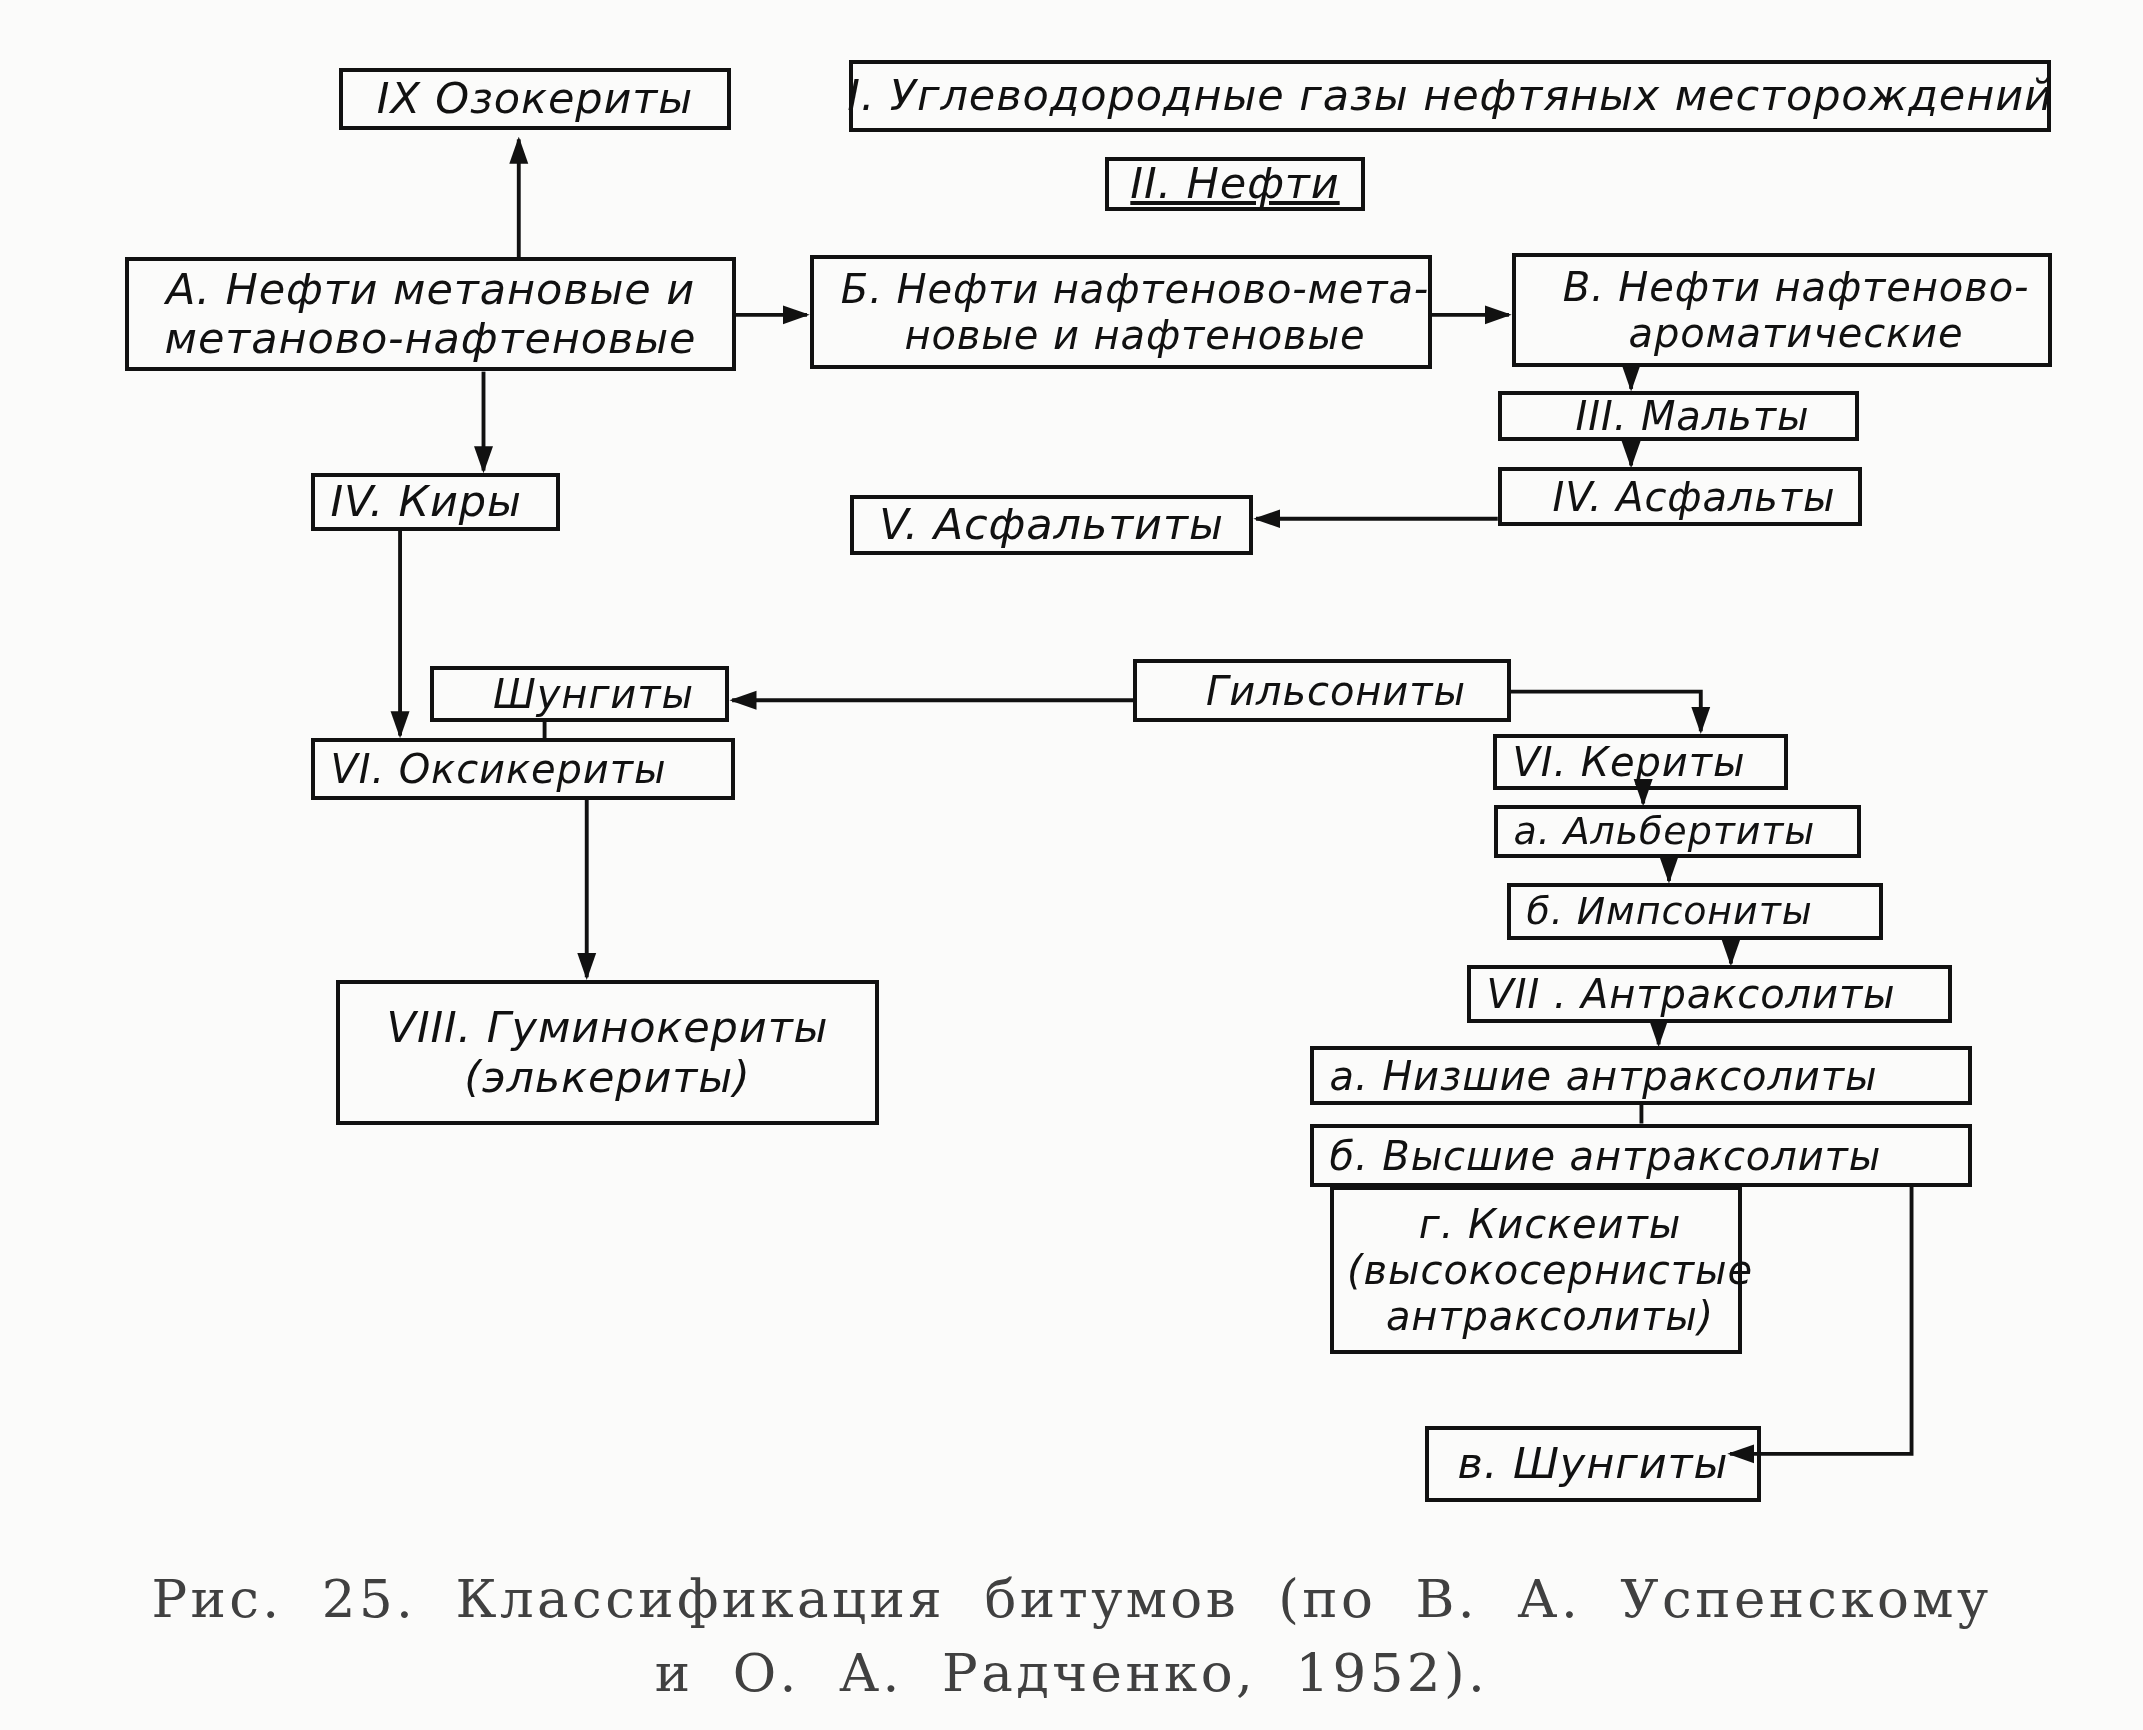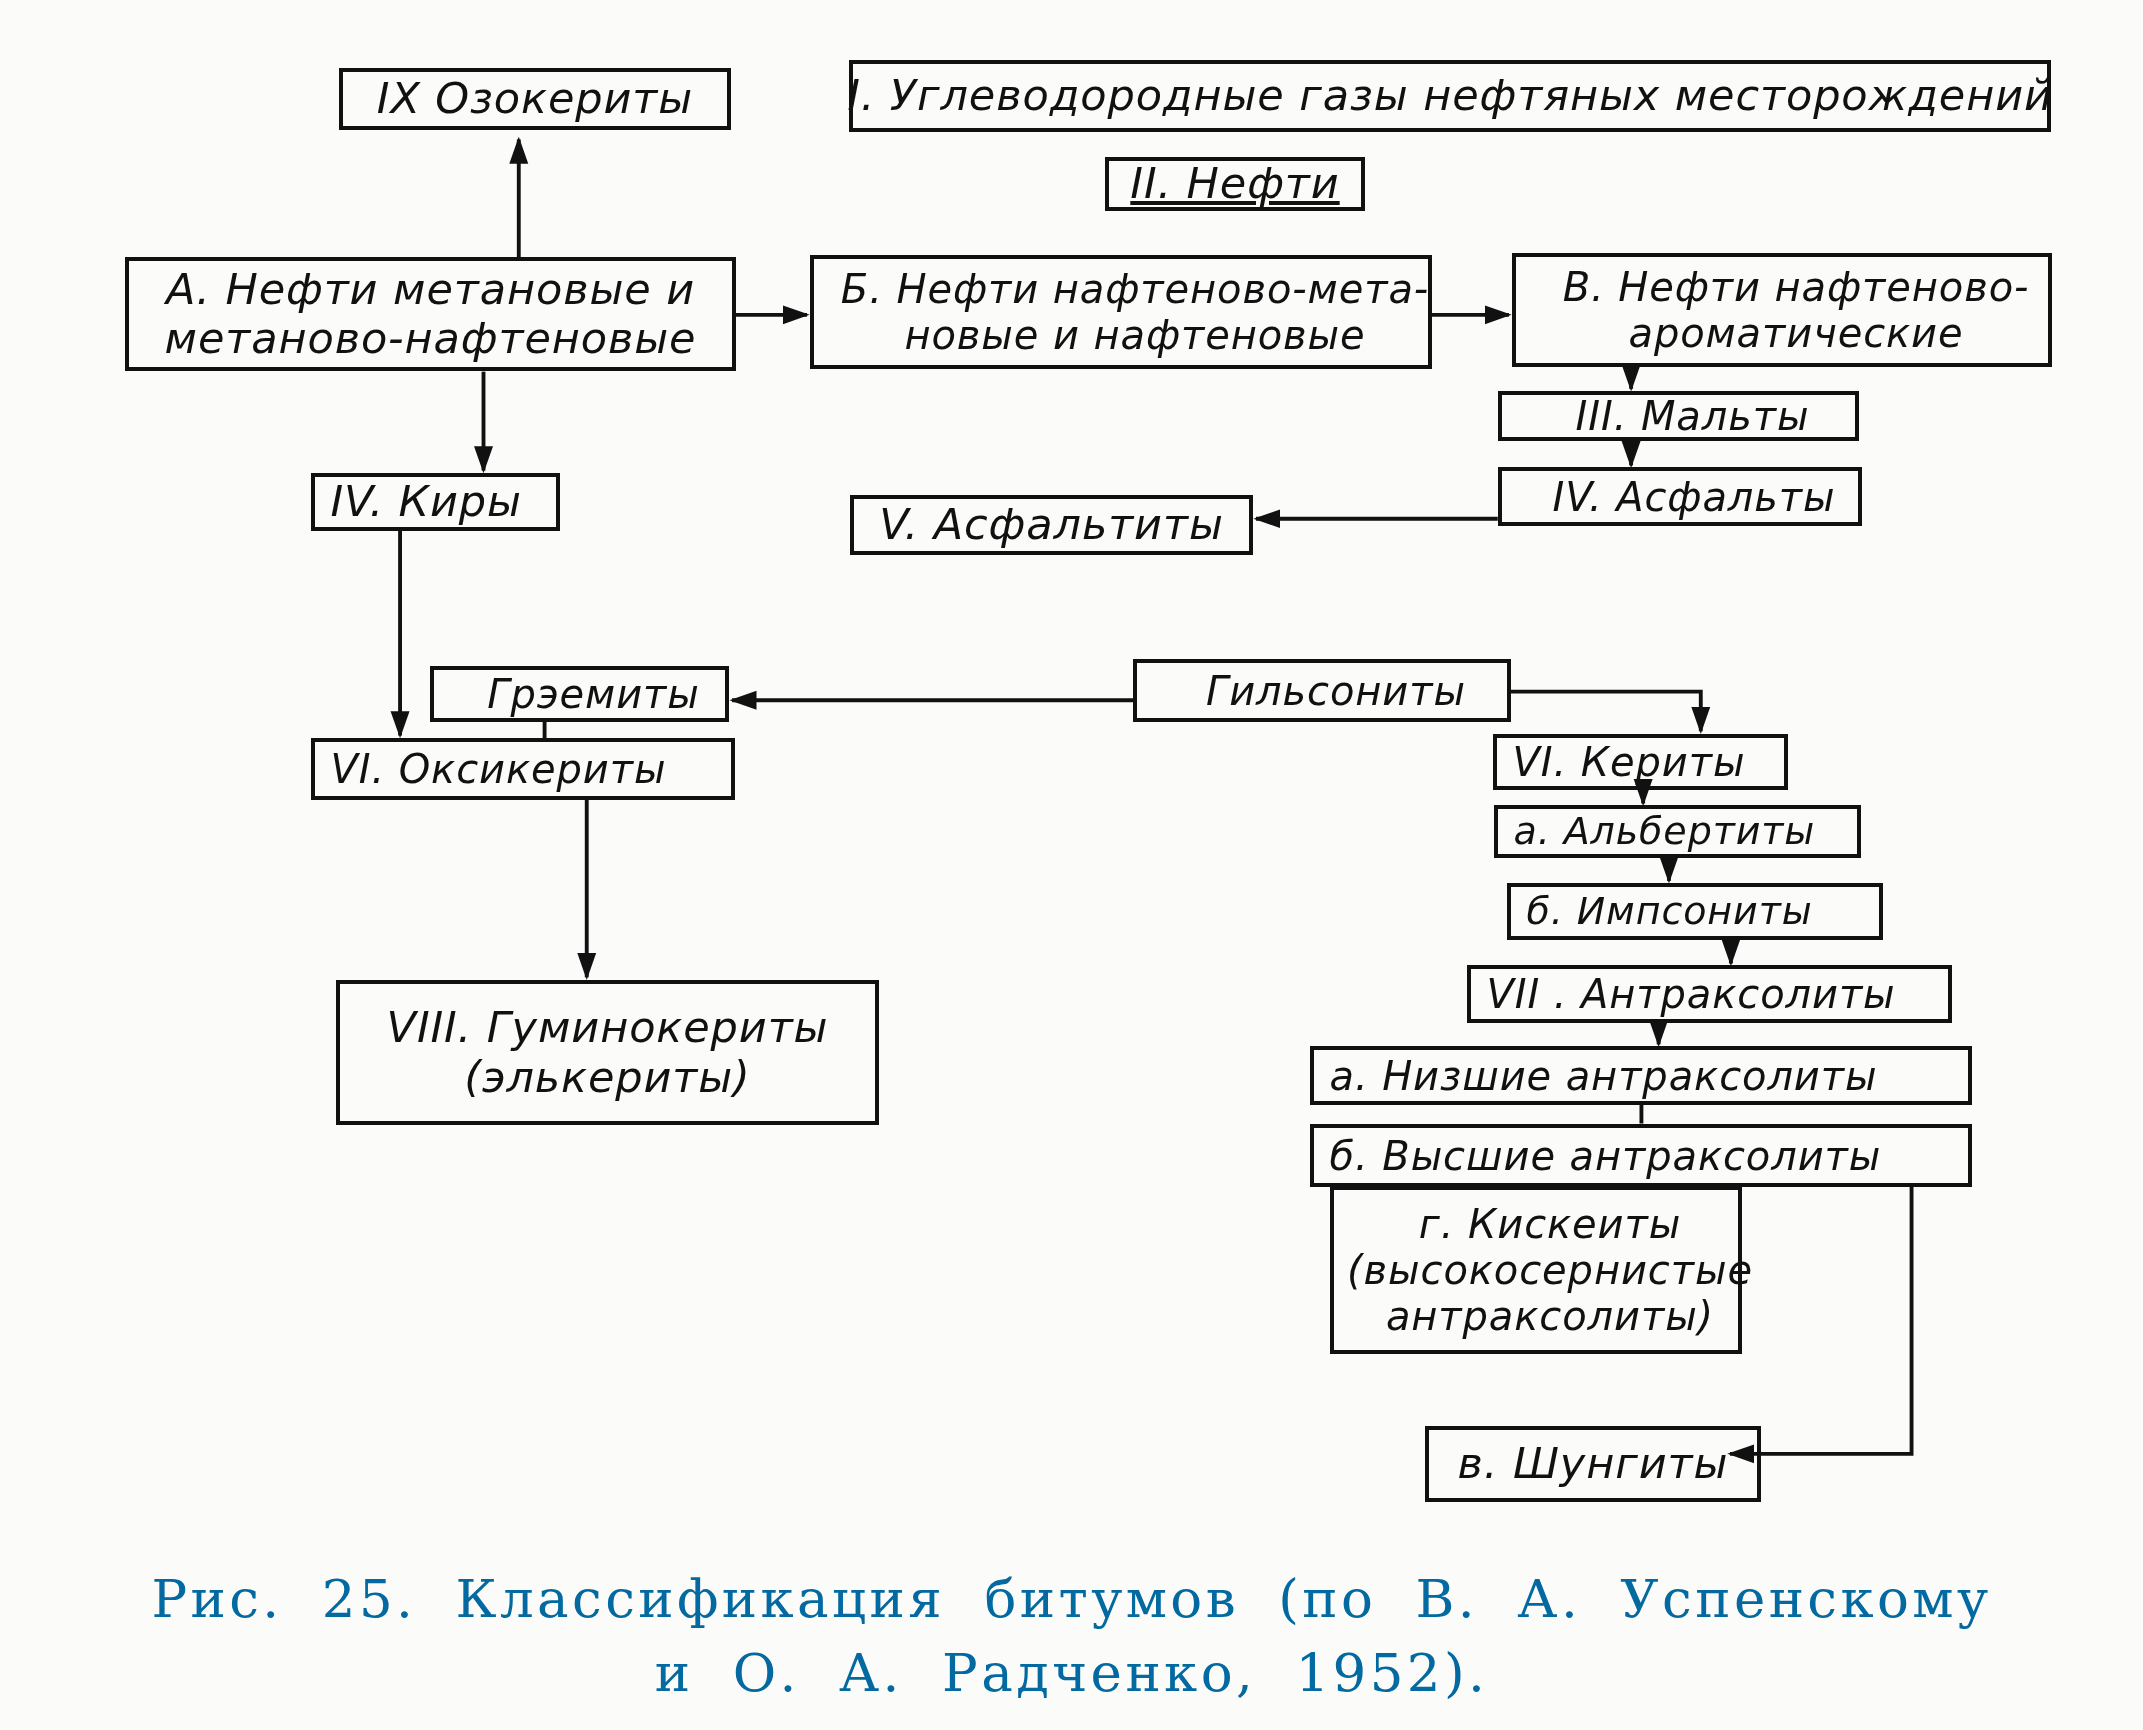--- a/index.html
+++ b/index.html
@@ -13,21 +13,21 @@
     transform: skewX(0deg);
   }
   .box span { display: block; white-space: nowrap; }
   .f50 { font-size: 43px; }
   .f46 { font-size: 40px; padding-left: 28px; }
   .f44 { font-size: 38px; }
   .left { align-items: flex-start; padding-left: 15.5px; }
   svg#arrows { position: absolute; left: 0; top: 0; }
   .caption {
     position: absolute; left: 0; width: 2143px; text-align: center;
-    font-family: "DejaVu Serif", serif; font-size: 53px; color: #0369a1;
+    font-family: "DejaVu Serif", serif; font-size: 53px; color: #404040;
     letter-spacing: 3.4px; word-spacing: 19px;
   }
 </style>
 </head>
 <body>
 
 <div id="canvas">
 
   <svg id="arrows" width="2143" height="1730" viewBox="0 0 2491 2011">
     <defs>
@@ -112,21 +112,21 @@
 
   <div class="box f50" style="left:850px;top:495px;width:403px;height:60px;">
     <span>V. Асфальтиты</span>
   </div>
 
   <div class="box f50 left" style="left:311px;top:473px;width:249px;height:58px;">
     <span>IV. Киры</span>
   </div>
 
   <div class="box f46" style="left:430px;top:666px;width:299px;height:56px;">
-    <span>Грэемиты</span>
+    <span>Шунгиты</span>
   </div>
 
   <div class="box f46" style="left:1133px;top:659px;width:378px;height:63px;">
     <span>Гильсониты</span>
   </div>
 
   <div class="box f46 left" style="left:311px;top:738px;width:424px;height:62px;">
     <span>VI. Оксикериты</span>
   </div>
 

